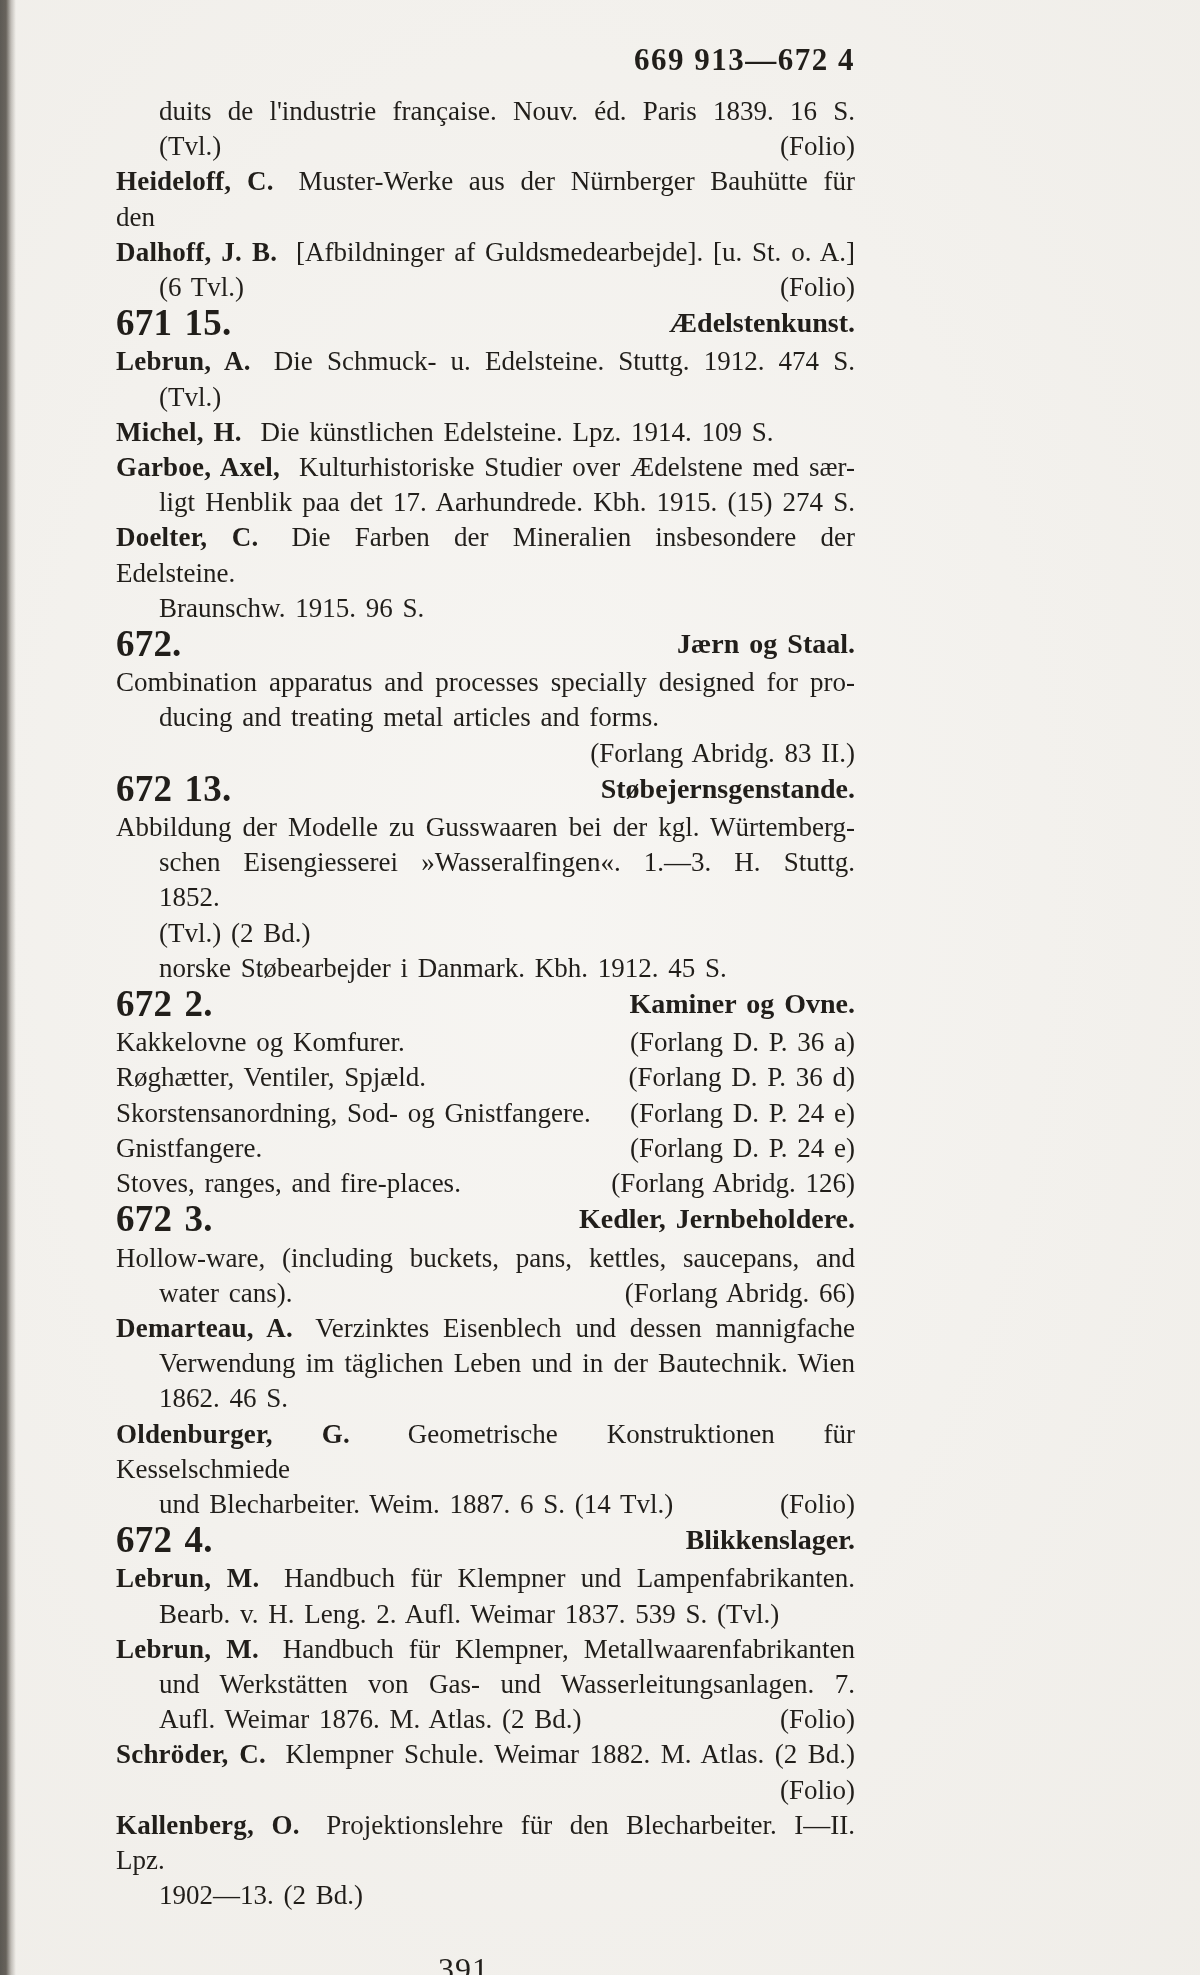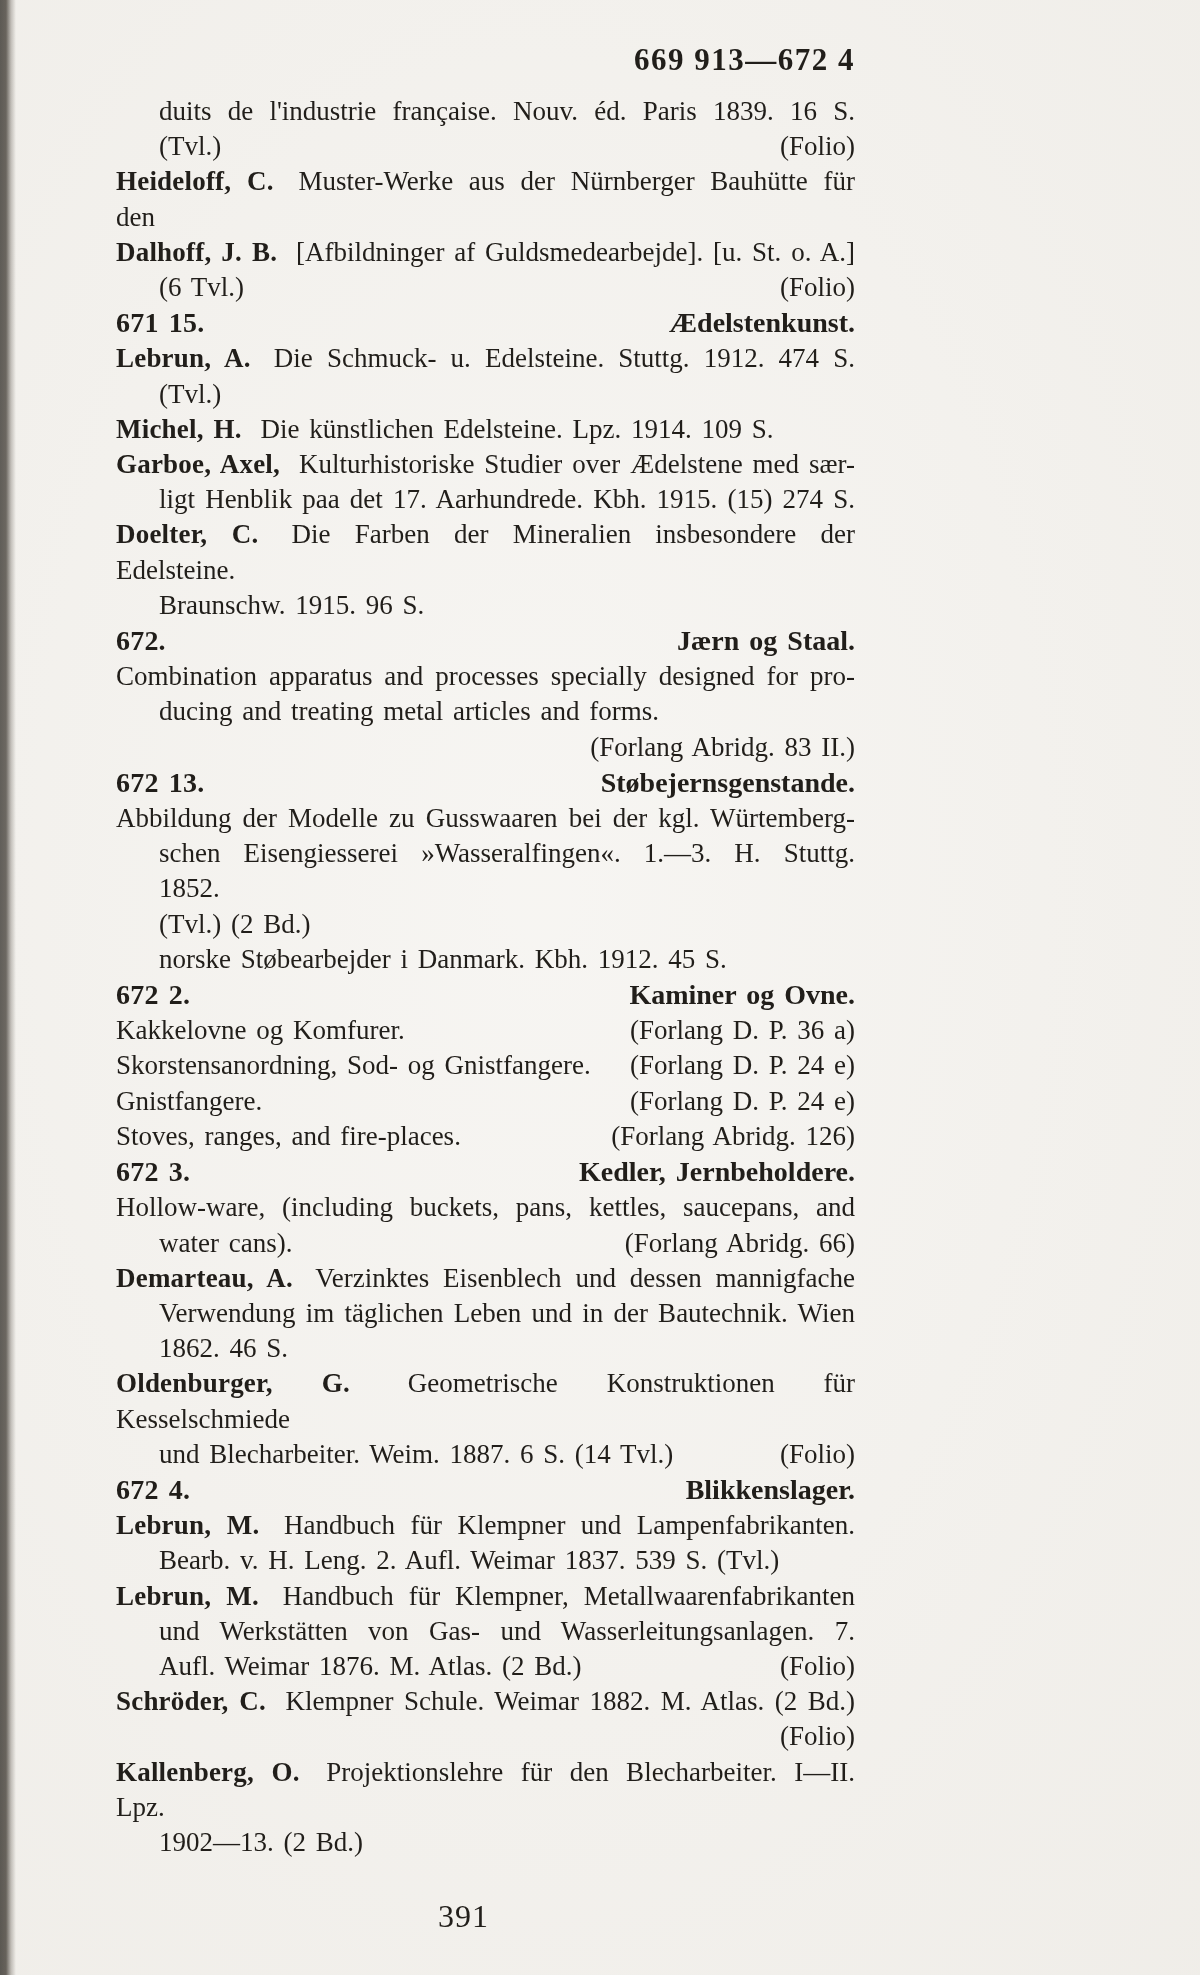--- a/index.html
+++ b/index.html
@@ -39,21 +39,21 @@
     font-size: 27px;
     line-height: 35.2px;
     word-spacing: 3px;
     margin-left: 44px;
   }
   .line { min-height: 35.2px; }
   .line.indent { padding-left: 43px; }
   .line.fill { text-align: justify; text-align-last: justify; }
   .line.split { display: flex; justify-content: space-between; }
   .line b { margin-right: 9px; letter-spacing: 0.2px; }
-  .line.split .left b { font-size: 28px; margin-right: 0; }
+  .line.split .left b { font-size: 37px; margin-right: 0; }
   .line .right.bold { font-weight: bold; font-size: 28px; }
   .pageno {
     text-align: center;
     margin-top: 38px;
     font-size: 32px;
     letter-spacing: 1px;
   }
 </style>
 </head>
 <body>
@@ -106,20 +106,24 @@
       <div class="line indent"><span class="left">norske Støbearbejder i Danmark. Kbh. 1912. 45 S.</span></div>
       <div class="line split">
         <span class="left"><b>672 2.</b></span>
         <span class="right bold">Kaminer og Ovne.</span>
       </div>
       <div class="line split">
         <span class="left">Kakkelovne og Komfurer.</span>
         <span class="right">(Forlang D. P. 36 a)</span>
       </div>
       <div class="line split">
+        <span class="left">Røghætter, Ventiler, Spjæld.</span>
+        <span class="right">(Forlang D. P. 36 d)</span>
+      </div>
+      <div class="line split">
         <span class="left">Skorstensanordning, Sod- og Gnistfangere.</span>
         <span class="right">(Forlang D. P. 24 e)</span>
       </div>
       <div class="line split">
         <span class="left">Gnistfangere.</span>
         <span class="right">(Forlang D. P. 24 e)</span>
       </div>
       <div class="line split">
         <span class="left">Stoves, ranges, and fire-places.</span>
         <span class="right">(Forlang Abridg. 126)</span>

